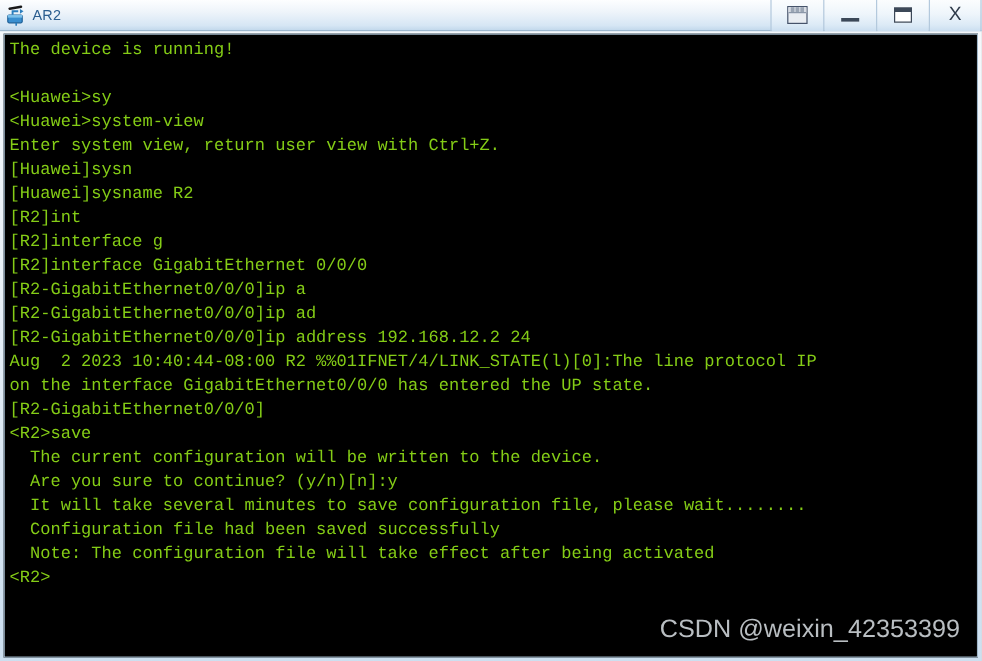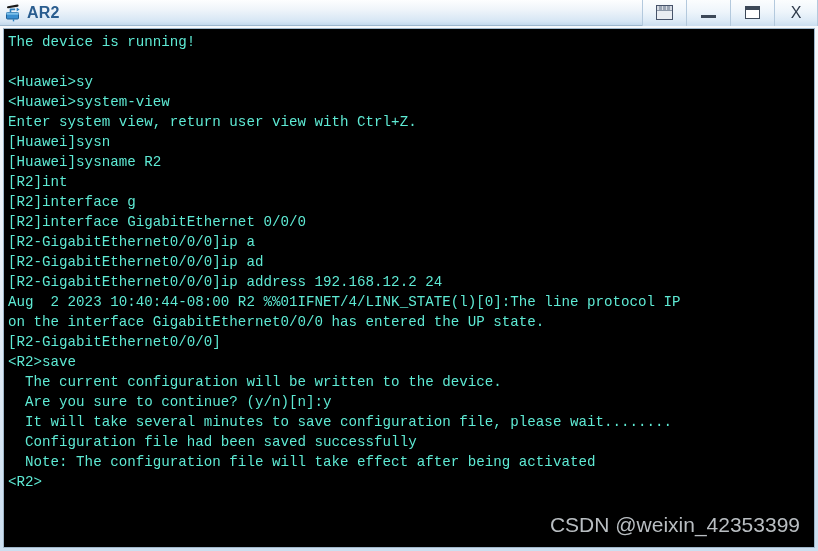--- a/index.html
+++ b/index.html
@@ -38,22 +38,22 @@
   .app-icon {
     width: 20px;
     height: 20px;
     margin-left: 4px;
     margin-right: 3px;
     flex: 0 0 auto;
     position: relative;
   }
 
   .title-text {
-    font-size: 16px;
-    font-weight: bold;
+    font-size: 12px;
+    font-weight: normal;
     color: #2a5d8f;
     letter-spacing: 0.2px;
     line-height: 20px;
     flex: 0 0 auto;
   }
 
   .titlebar-spacer { flex: 1 1 auto; }
 
   .win-buttons {
     display: flex;
@@ -208,21 +208,21 @@
 
       <div class="win-btn">
         <span class="glyph-close">X</span>
       </div>
 
     </div>
   </div>
 
   <div class="terminal-frame">
     <div class="terminal" style="background: rgb(0, 0, 0);">
-      <pre class="term-text" style="color: #5eead4;">The device is running!
+      <pre class="term-text" style="color: #84cc16;">The device is running!
 
 &lt;Huawei&gt;sy
 &lt;Huawei&gt;system-view
 Enter system view, return user view with Ctrl+Z.
 [Huawei]sysn
 [Huawei]sysname R2
 [R2]int
 [R2]interface g
 [R2]interface GigabitEthernet 0/0/0
 [R2-GigabitEthernet0/0/0]ip a

